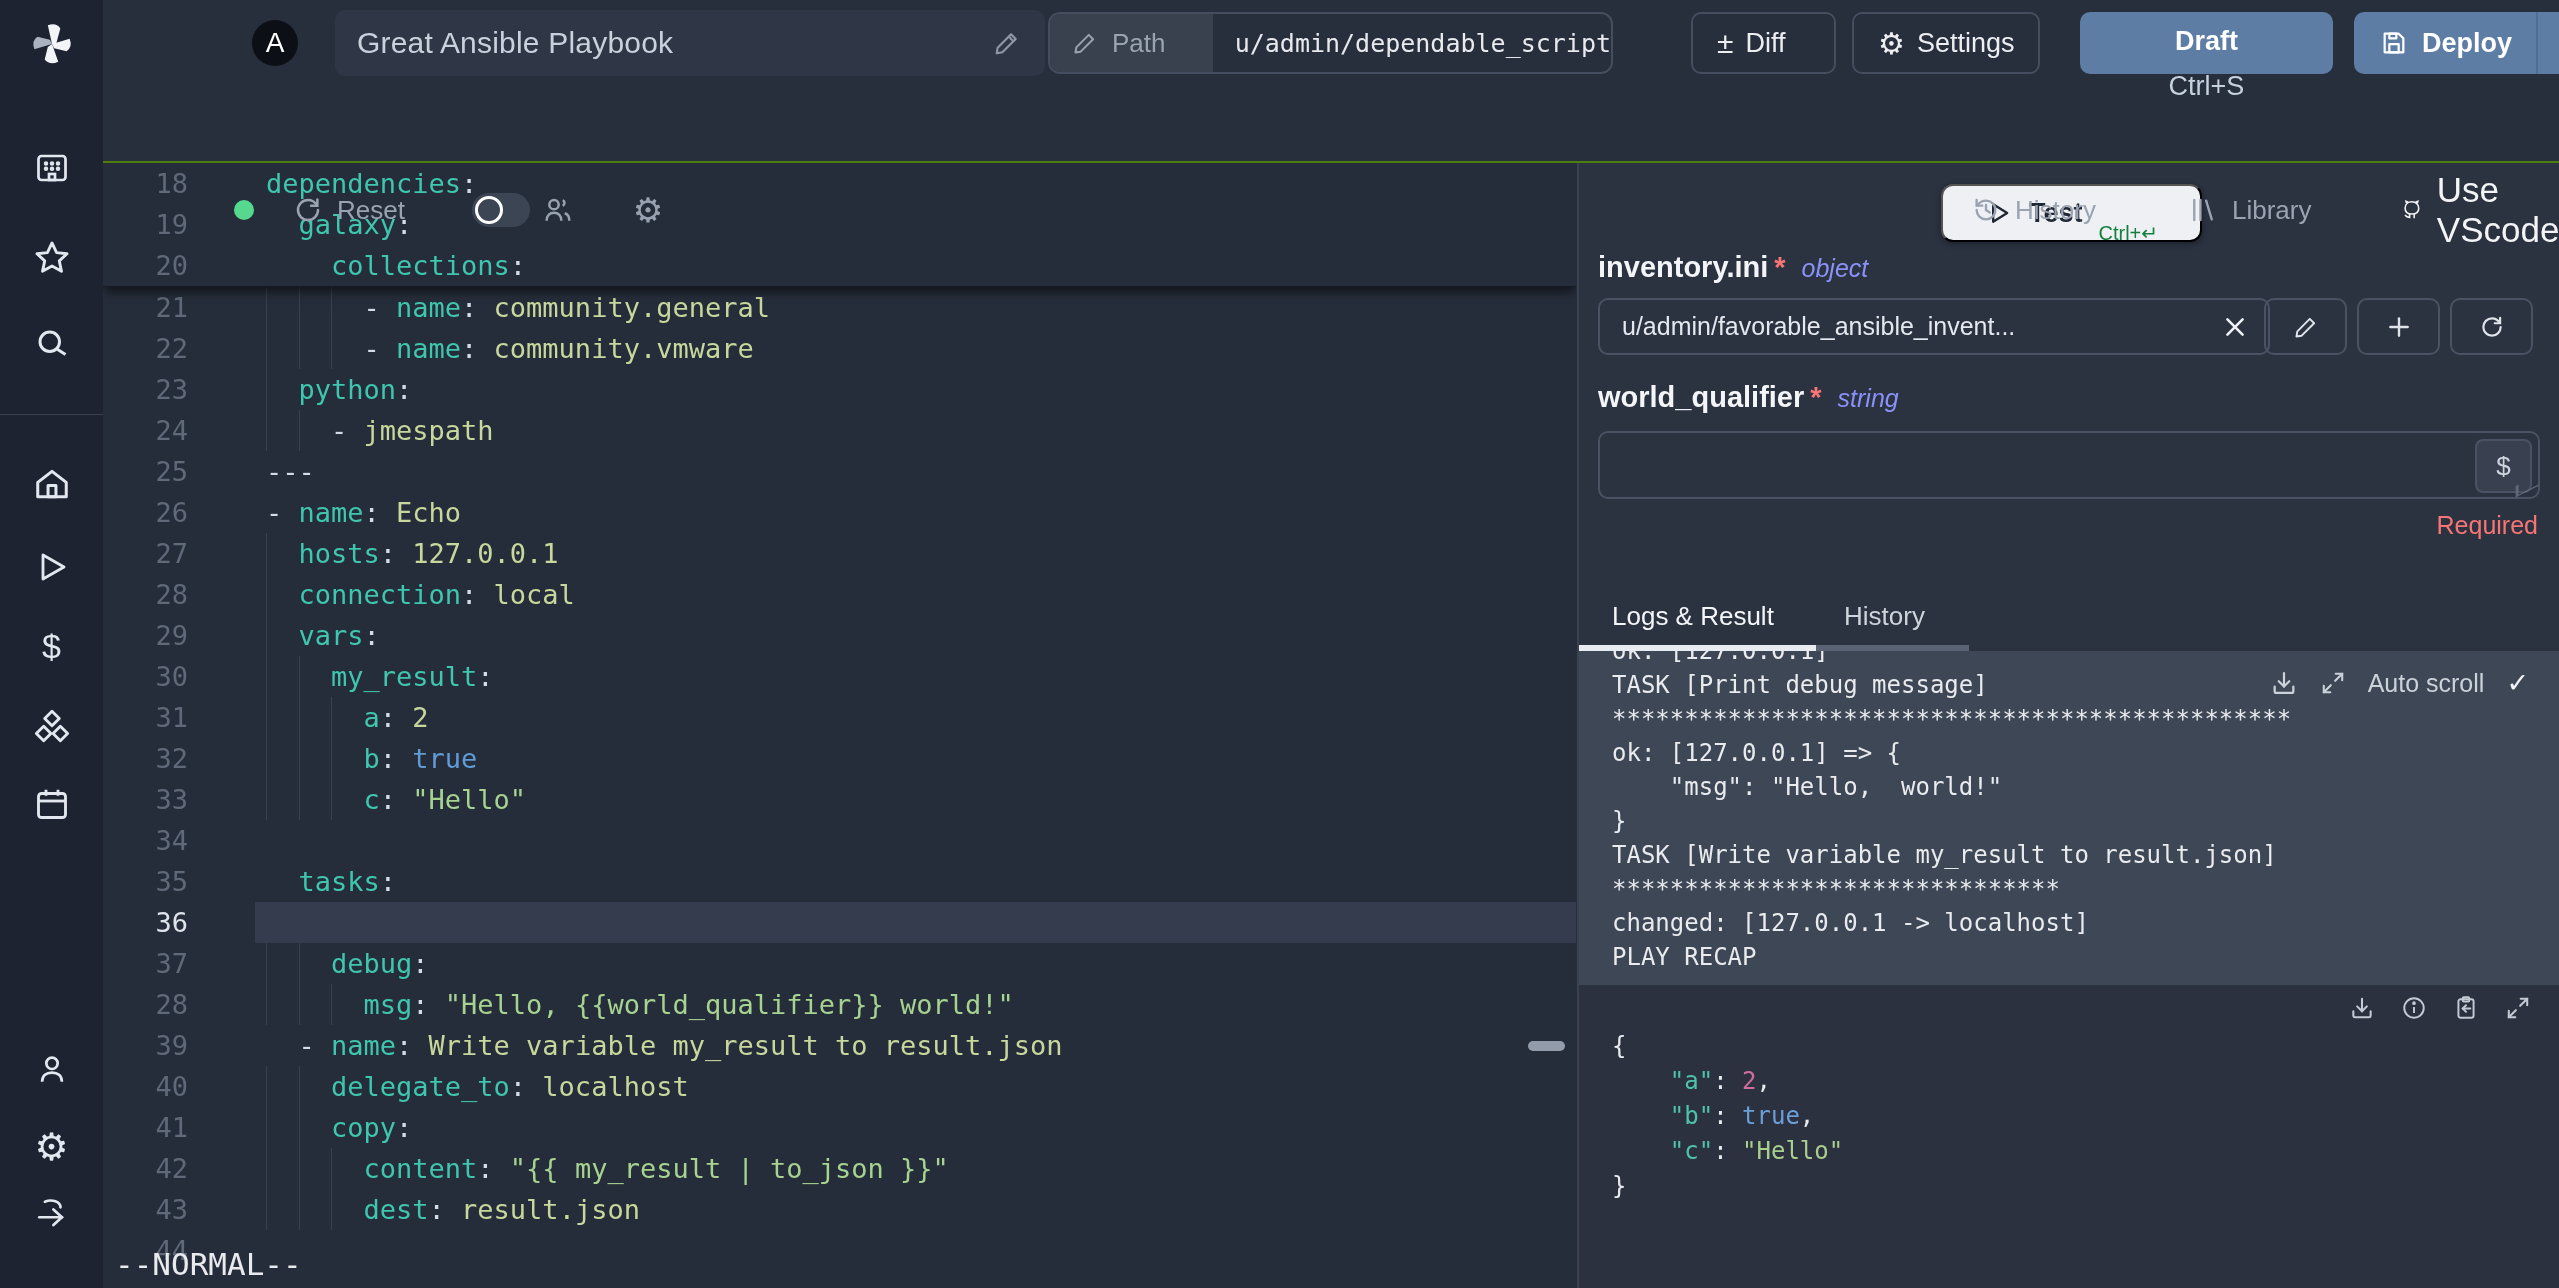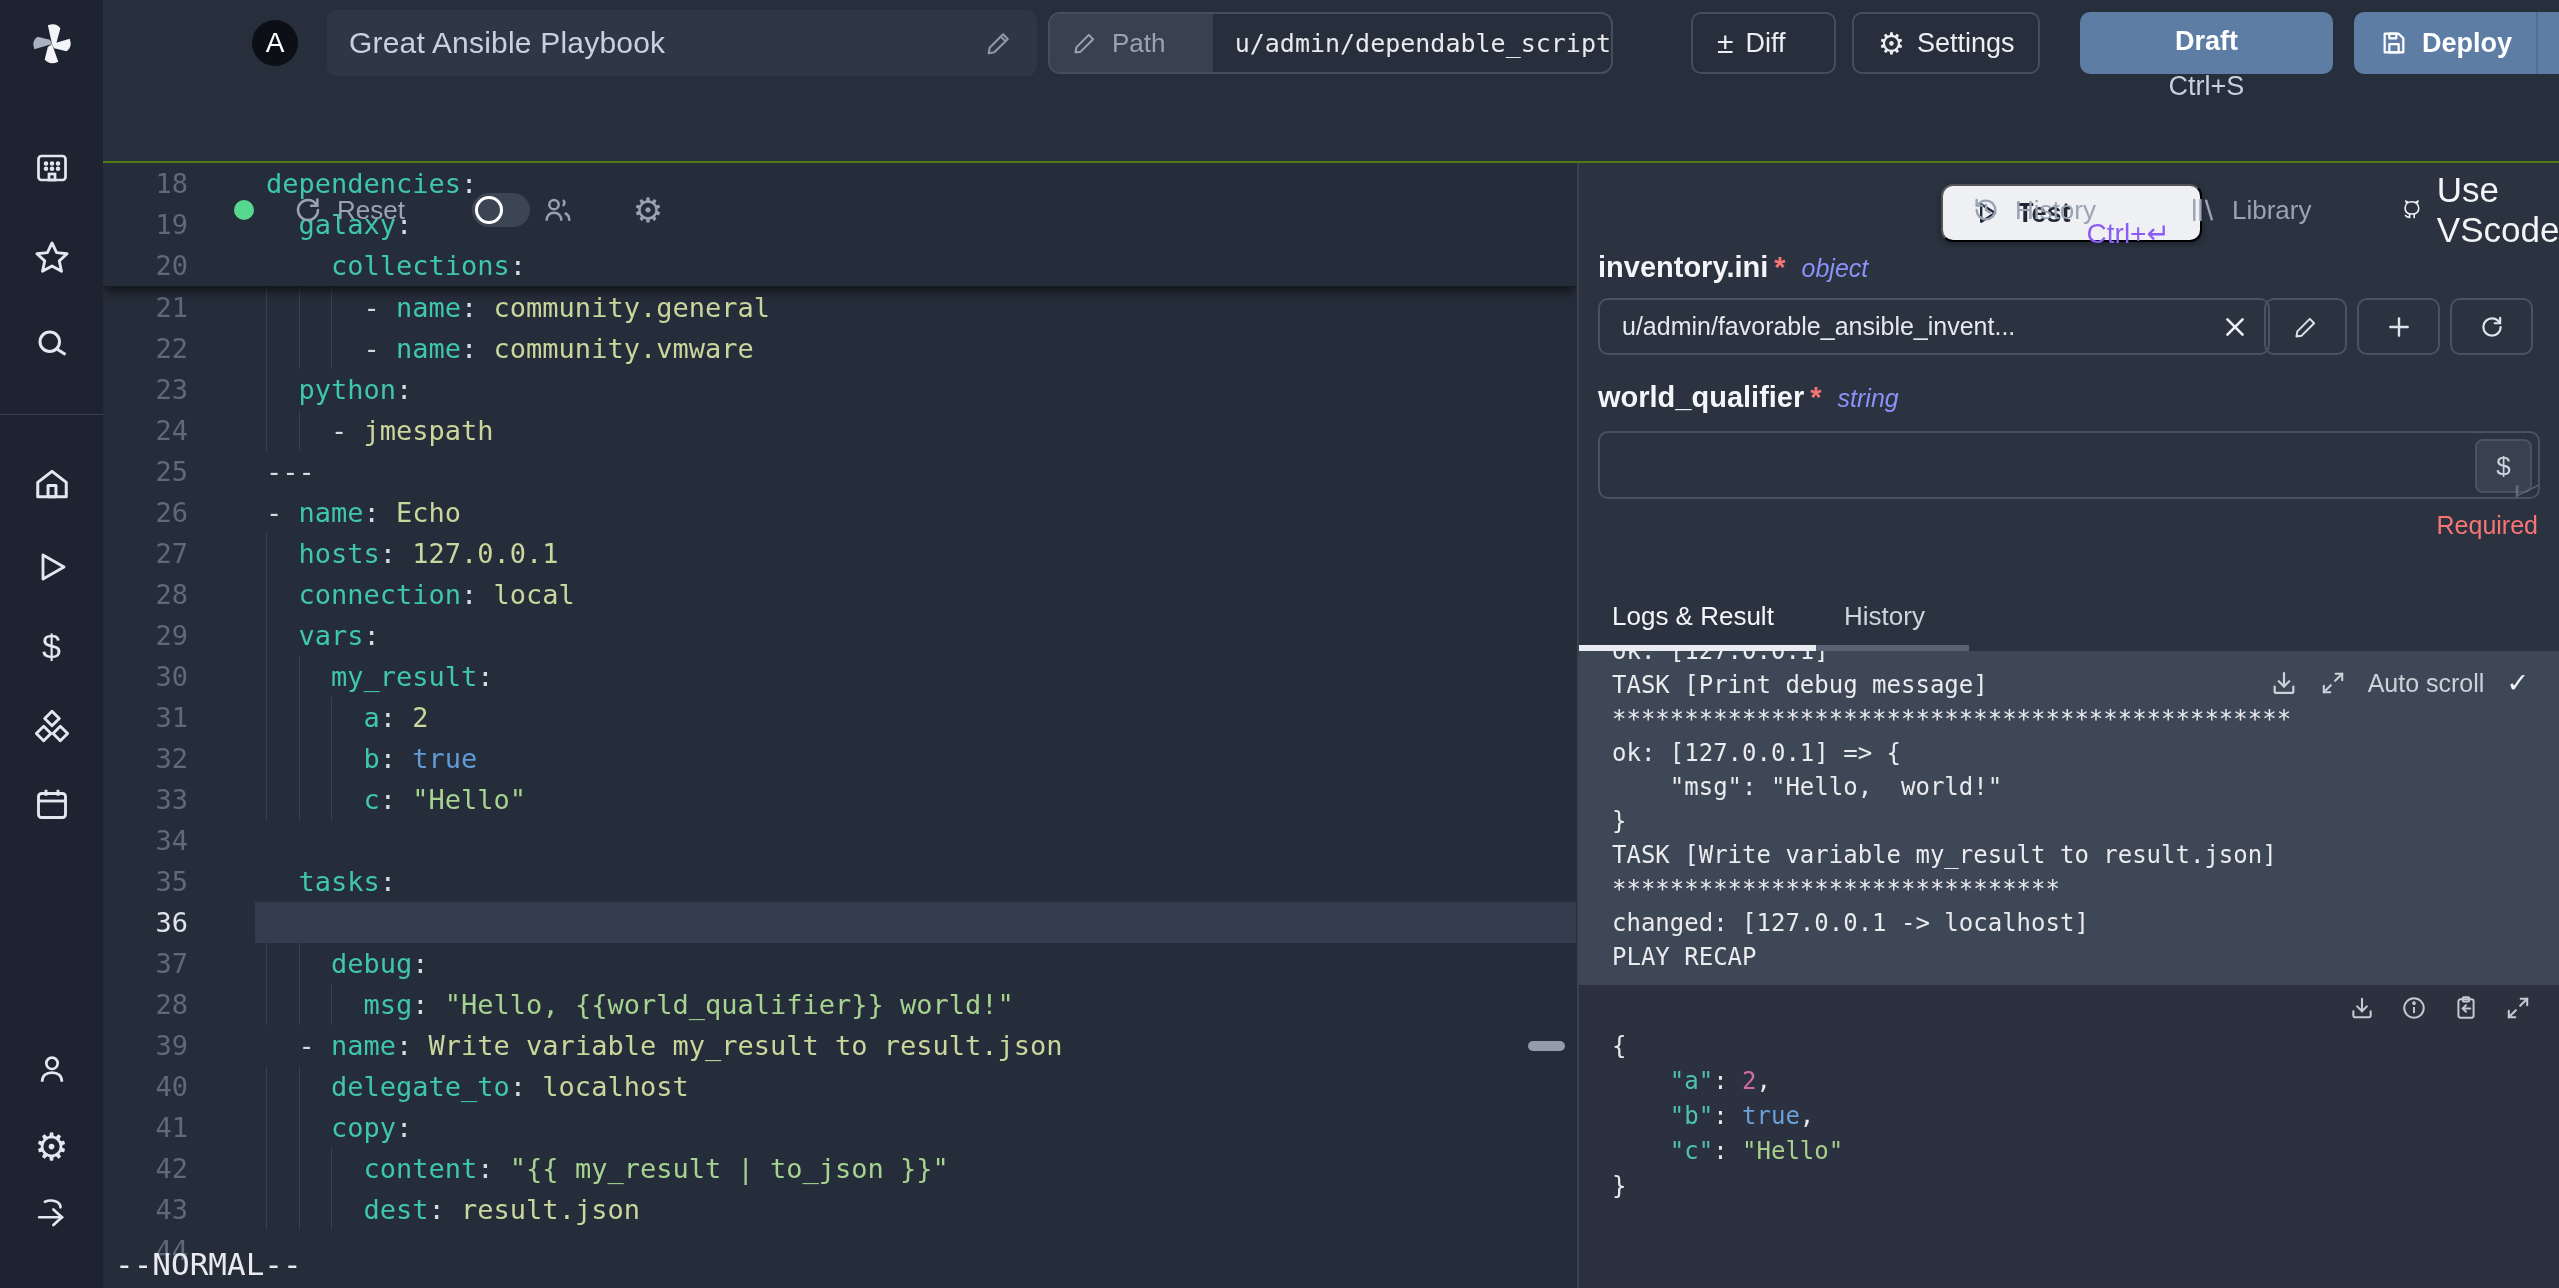--- a/index.html
+++ b/index.html
@@ -10,21 +10,21 @@
   
   #sidebar { position:absolute; left:0; top:0; width:103px; height:1288px; background:#1d2330; z-index:30; }
   .side-ic { position:absolute; left:50%; transform:translate(-50%,-50%); color:#e3e8f0; }
   #sidebar .divider { position:absolute; left:0; right:0; top:414px; height:1px; background:#39414f; }
 
   
   #header { position:absolute; left:103px; top:0; right:0; height:86px; background:#272e3c; z-index:20; }
   #avatar { position:absolute; left:149px; top:20px; width:46px; height:46px; border-radius:50%;
             background:#0c0f16; color:#fff; display:flex; align-items:center; justify-content:center;
             font-size:28px; font-weight:300; }
-  #title-field { position:absolute; left:224px; top:10px; width:710px; height:66px; border-radius:10px;
+  #title-field { position:absolute; left:232px; top:10px; width:710px; height:66px; border-radius:10px;
                  background:#2f3746; display:flex; align-items:center; padding:0 24px 0 22px; }
   #title-field .txt { flex:1; color:#c9d1dd; font-size:30px; font-weight:500; letter-spacing:.2px; }
   #path-group { position:absolute; left:945px; top:12px; width:565px; height:62px; border:2px solid #454e5e;
                 border-radius:12px; display:flex; align-items:stretch; overflow:hidden; }
   #path-left { width:175px; background:#39414f; display:flex; align-items:center; gap:14px; padding-left:22px;
                color:#9aa3b2; font-size:26px; }
   #path-val { flex:1; display:flex; align-items:center; padding-left:22px; color:#e8eaee; font-size:25px; }
   .hbtn { position:absolute; top:12px; height:62px; border:2px solid #454e5e; border-radius:10px;
           display:flex; align-items:center; gap:12px; padding:0 24px; color:#eceef2; font-size:27px;
           font-weight:500; background:transparent; }
@@ -70,21 +70,21 @@
   #split-handle { position:absolute; left:1528px; top:1041px; width:37px; height:10px; border-radius:5px;
                   background:#939cab; z-index:8; }
 
   
   #rpanel { position:absolute; left:1577px; top:163px; width:982px; height:1125px; background:#2b3240;
             border-left:2px solid #3a4250; }
   #test-btn { position:absolute; left:362px; top:21px; width:261px; height:58px; border-radius:12px;
               background:#eef0f4; box-shadow:0 2px 6px rgba(0,0,0,.35); display:flex; align-items:center;
               justify-content:center; gap:16px; color:#1f2733; }
   #test-btn .lbl { font-size:27px; font-weight:700; }
-  #test-btn .kbd { font-size:28px; color:#8b5cf6;margin-top:40px; }
+  #test-btn .kbd { font-size:20px; color:#15803d;margin-top:40px; }
   .arg-label { position:absolute; left:19px; display:flex; align-items:baseline; gap:16px; }
   .arg-name { font-size:29px; font-weight:700; color:#f3f5f8; }
   .arg-star { color:#f87575; font-size:29px; font-weight:700; margin-left:-10px; }
   .arg-type { font-size:25px; font-style:italic; color:#8a91f9; }
   .field { border:2px solid #4a5363; border-radius:10px; background:transparent; }
   #inv-input { position:absolute; left:19px; top:135px; width:672px; height:57px; display:flex; align-items:center;gap:40px; }
   #inv-input .val { flex:1; padding-left:22px; font-size:25px; color:#e5e9ef; white-space:nowrap; overflow:hidden; }
   .sq-btn { position:absolute; top:135px; width:83px; height:57px; display:flex; align-items:center;
             justify-content:center; color:#dfe3ea; }
   #wq-area { position:absolute; left:19px; top:268px; width:942px; height:68px; }

